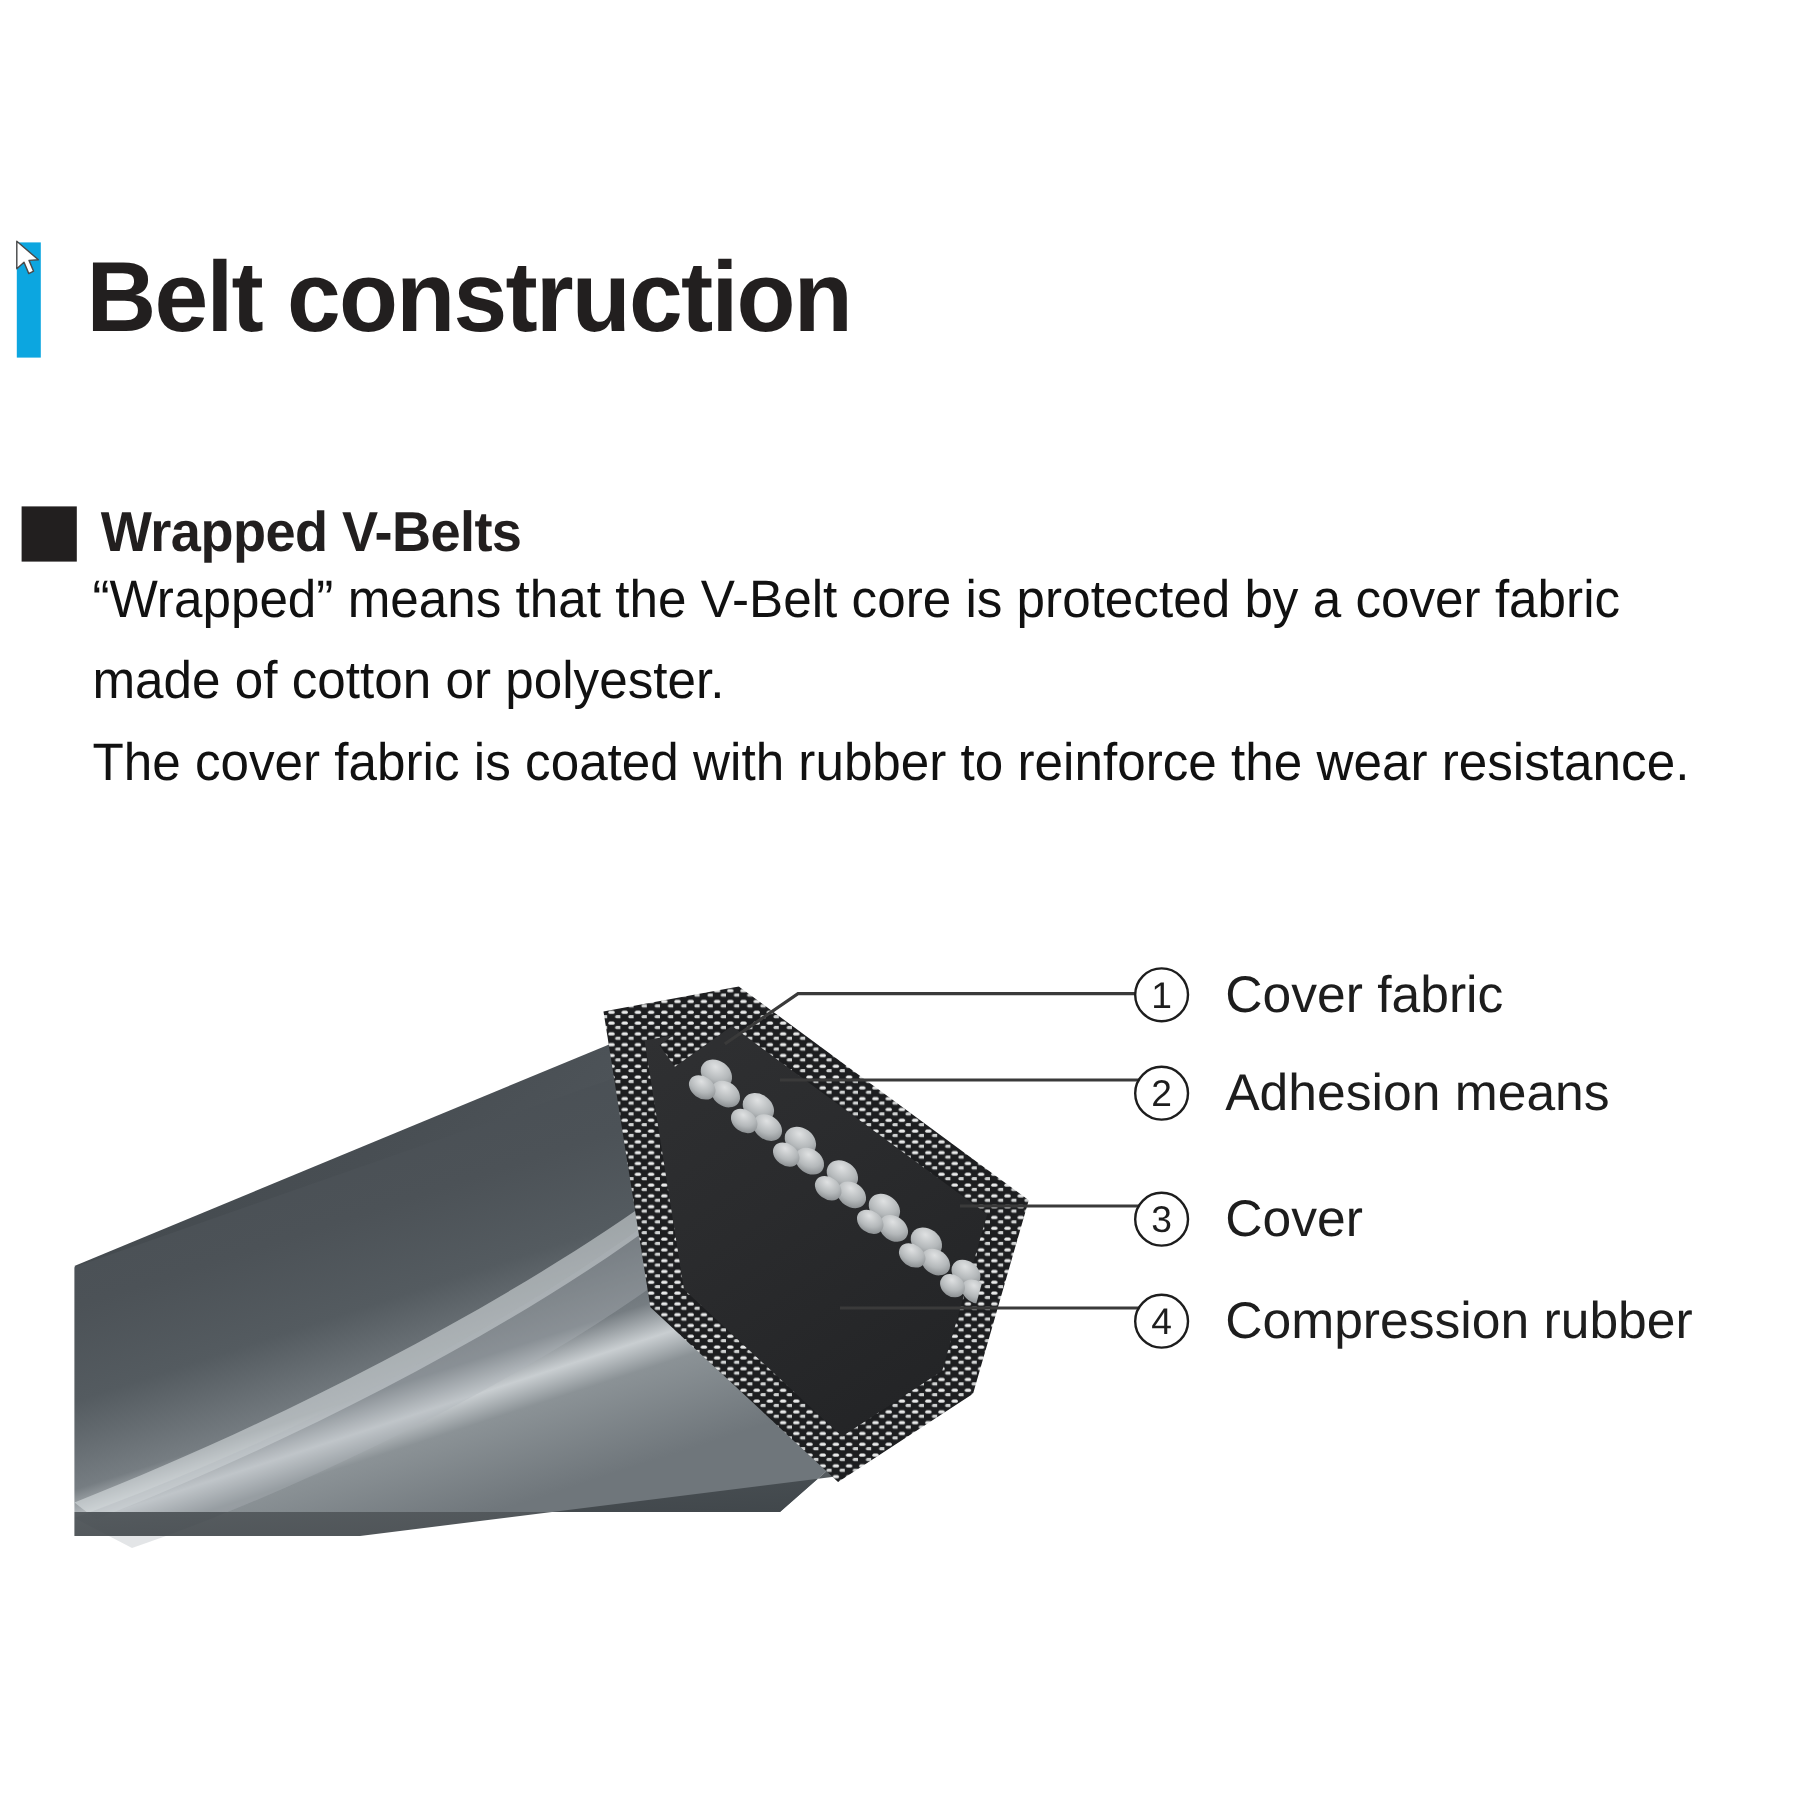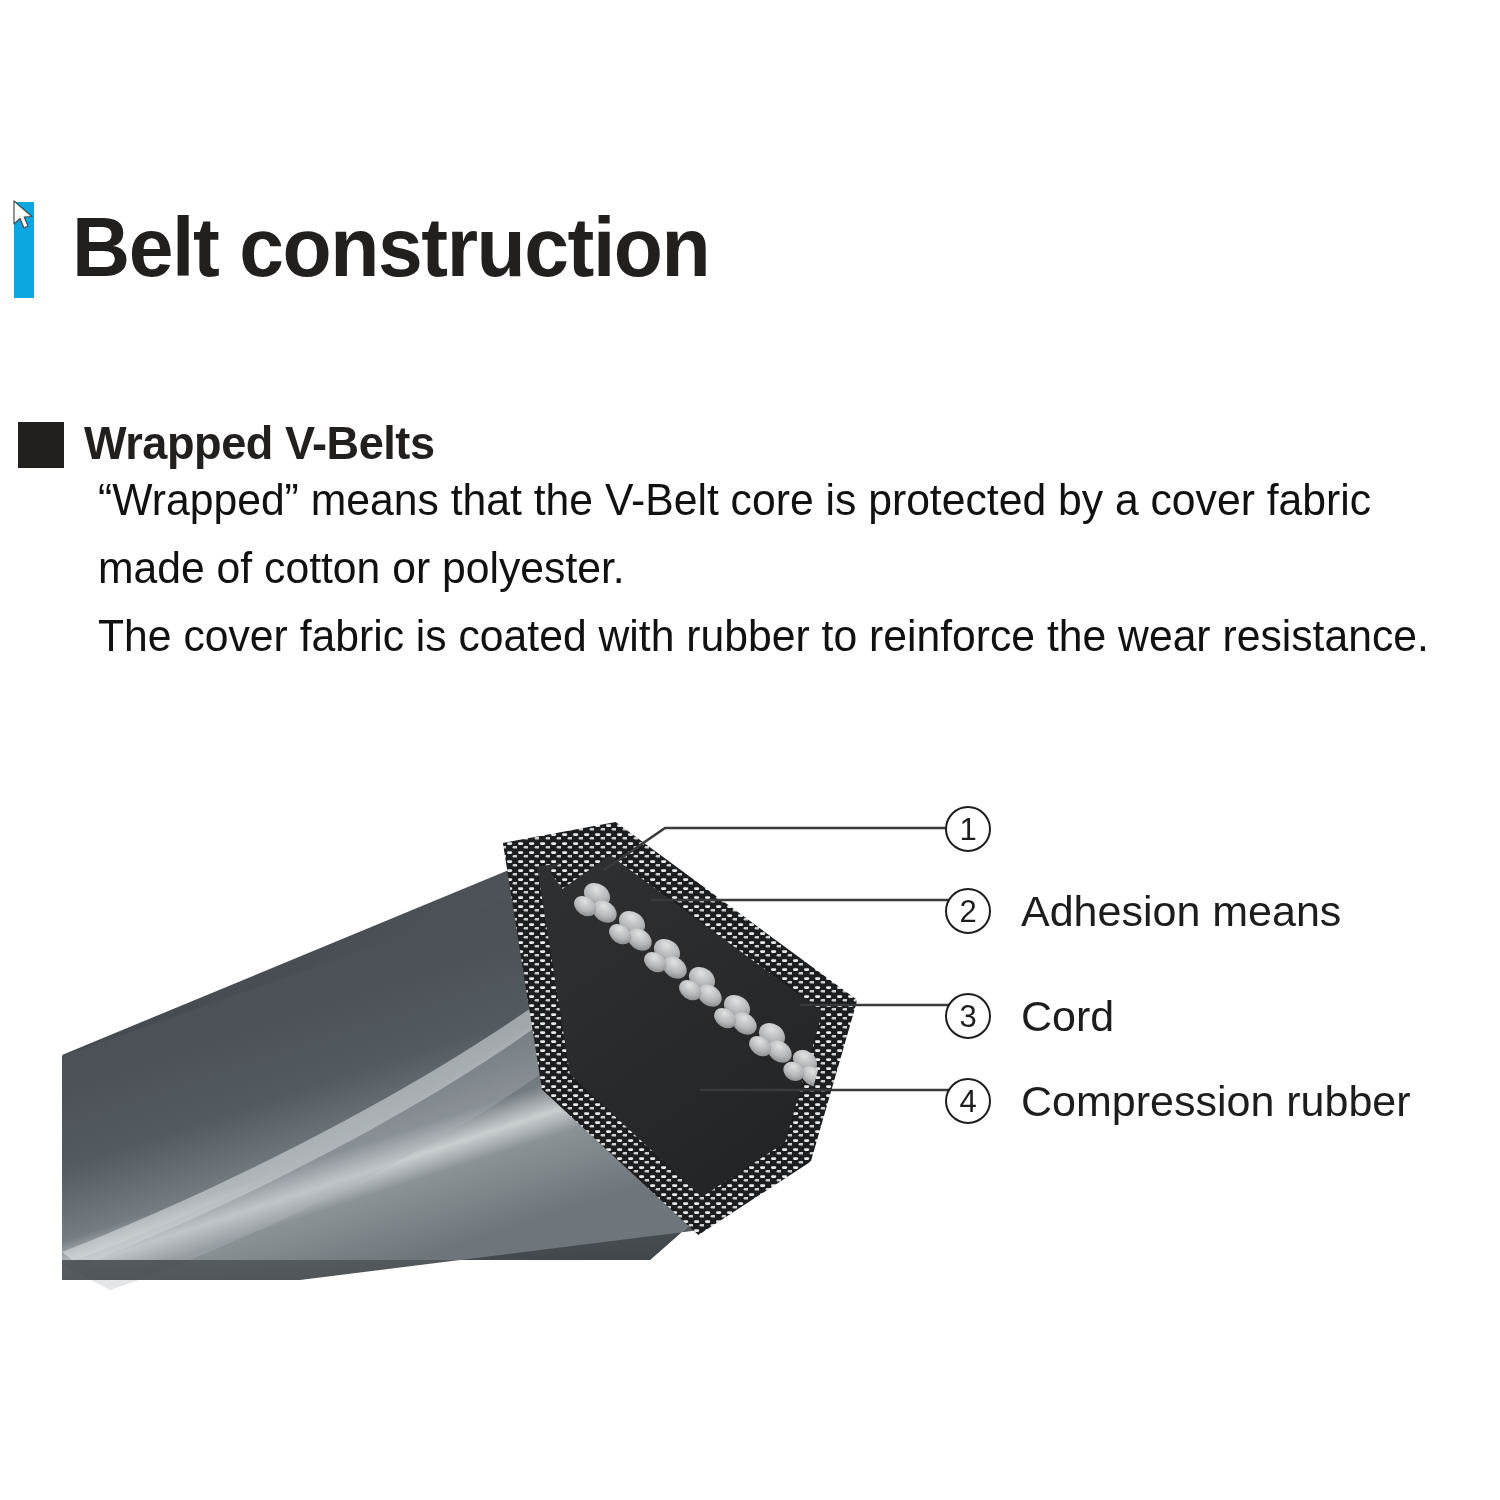--- a/index.html
+++ b/index.html
@@ -85,21 +85,21 @@
     letter-spacing: -0.5px;
     color: #221f1f;
     white-space: nowrap;
     transform: scaleX(0.96);
     transform-origin: left center;
   }
 
   
   #body-copy {
     position: absolute;
-    left: 98px;
+    left: 77px;
     top: 466px;
     width: 1390px;
   }
   .body-paragraph {
     font-family: "Liberation Sans", sans-serif;
     font-weight: normal;
     font-size: 44px;
     line-height: 68px;
     color: #111111;
     margin: 0;
@@ -301,28 +301,29 @@
       <path d="M 650,140 L 976,140"></path>
       <path d="M 800,245 L 976,245"></path>
       <path d="M 700,330 L 976,330"></path>
     </g>
   </svg>
 </div>
 
 <div id="legend">
   <div class="legend-item" id="legend-item-0">
     <span class="legend-marker">1</span>
+    <span class="legend-label">Cover fabric</span>
   </div>
   <div class="legend-item" id="legend-item-1">
     <span class="legend-marker">2</span>
     <span class="legend-label">Adhesion means</span>
   </div>
   <div class="legend-item" id="legend-item-2">
     <span class="legend-marker">3</span>
-    <span class="legend-label">Cord</span>
+    <span class="legend-label">Cover</span>
   </div>
   <div class="legend-item" id="legend-item-3">
     <span class="legend-marker">4</span>
     <span class="legend-label">Compression rubber</span>
   </div>
 </div>
 
 <svg id="mouse-cursor" viewBox="0 0 22 32">
   <polygon points="1,1 1,24 7,18.5 11,28 15,26 11.2,17 19,16.5" fill="#ffffff" stroke="#4a4a4a" stroke-width="1.2" stroke-linejoin="round"></polygon>
 </svg>

